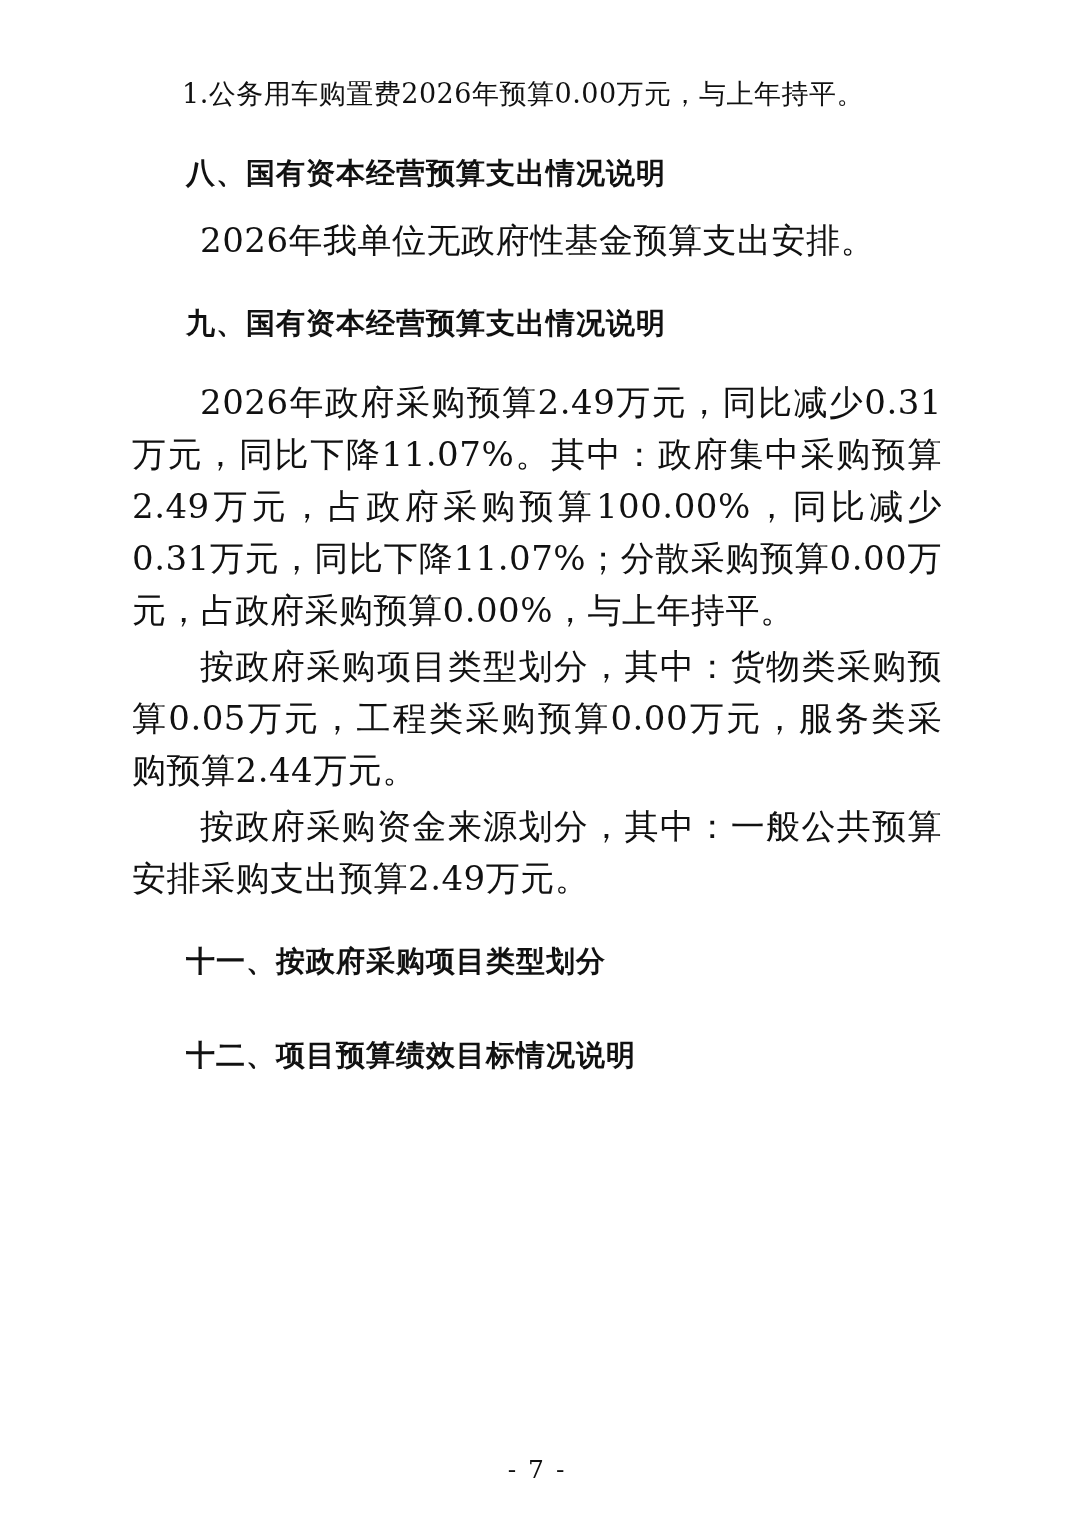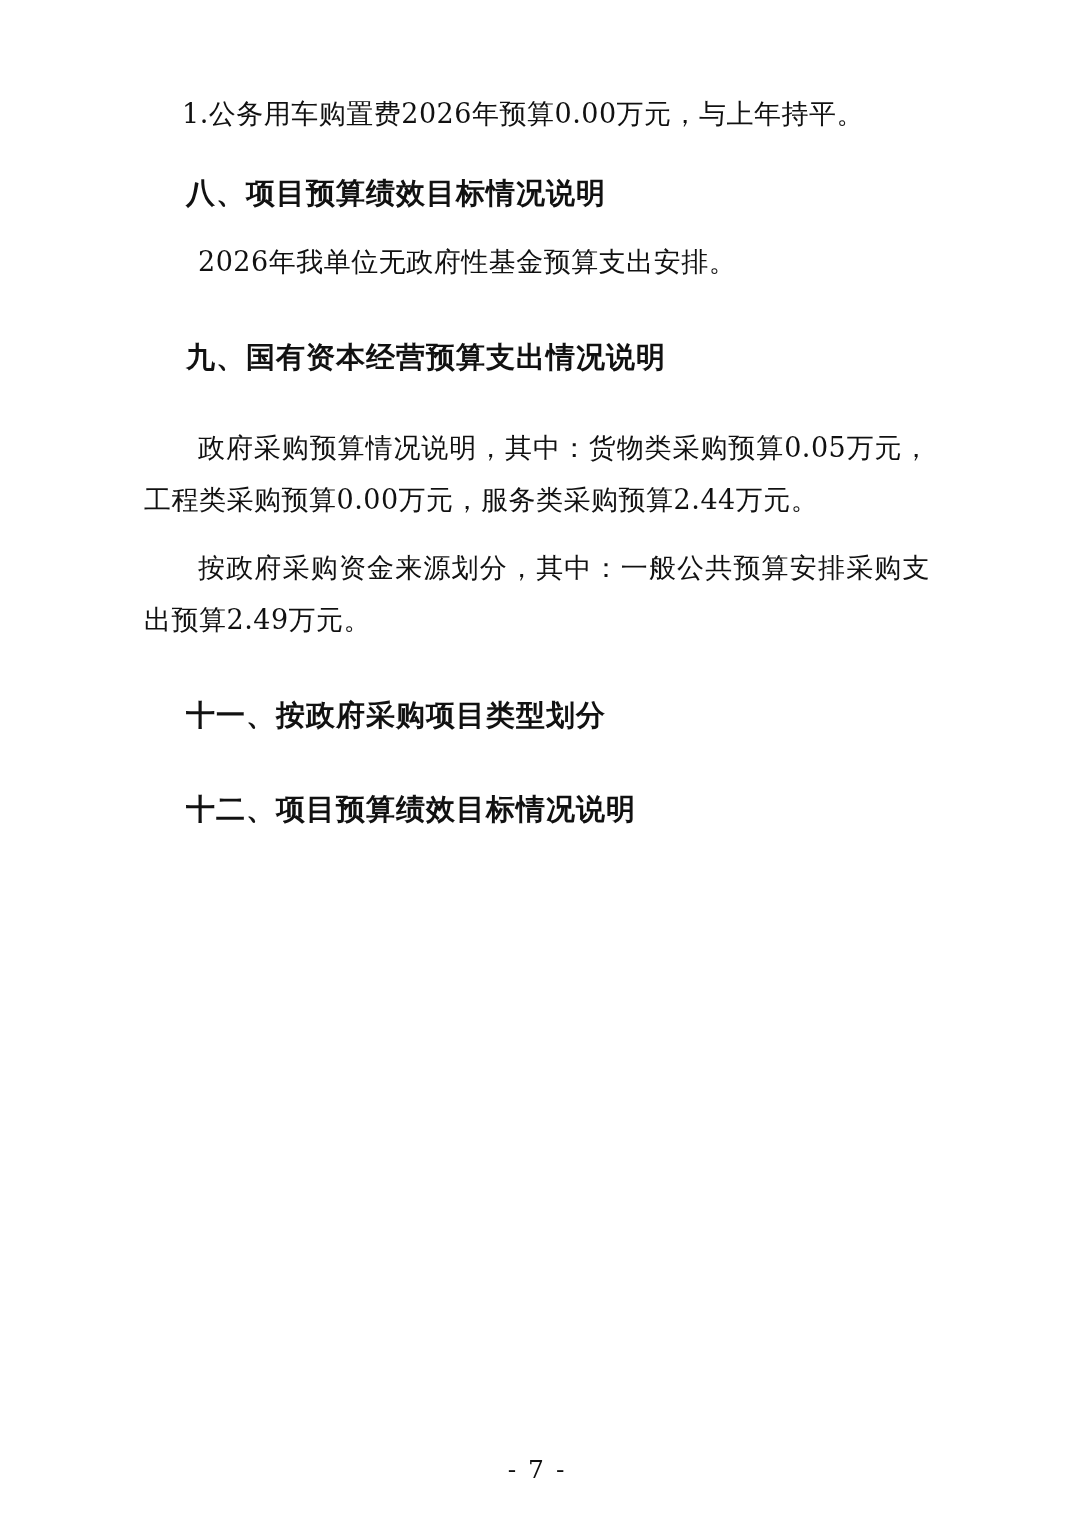--- a/index.html
+++ b/index.html
@@ -14,29 +14,29 @@
     color: #111111;
     position: relative;
     overflow: hidden;
   }
   .page {
     position: absolute;
     left: 0; top: 0;
     width: 1074px;
     height: 1520px;
     box-sizing: border-box;
-    padding: 88px 128px 0 128px;
+    padding: 68px 128px 0 128px;
   }
   .body-text {
-    font-size: 27px;
+    font-size: 34px;
     line-height: 52px;
     text-align: justify;
     text-justify: inter-ideograph;
     text-indent: 2em;
-    margin: 16px;
+    margin: 4px;
     letter-spacing: 0.5px;
   }
   .list-line {
     font-size: 27px;
     line-height: 52px;
     margin: 0;
     text-indent: 2em;
     letter-spacing: 0.5px;
   }
   .heading {
@@ -62,29 +62,30 @@
   }
 </style>
 </head>
 <body>
 
 <div class="page">
 
   <p class="list-line">1.公务用车购置费2026年预算0.00万元，与上年持平。</p>
 
   <div class="gap-sm"></div>
-  <h2 class="heading">八、项目预算绩效目标情况说明</h2>
+  <h2 class="heading">八、国有资本经营预算支出情况说明</h2>
   <p class="body-text">2026年我单位无政府性基金预算支出安排。</p>
 
   <div class="gap-sm"></div>
   <h2 class="heading">九、国有资本经营预算支出情况说明</h2>
 
   <div class="gap-sm"></div>
   <div class="para-block">
-    <p class="body-text">政府采购预算情况说明，其中：货物类采购预算0.05万元，工程类采购预算0.00万元，服务类采购预算2.44万元。</p>
+    <p class="body-text">2026年政府采购预算2.49万元，同比减少0.31万元，同比下降11.07%。其中：政府集中采购预算2.49万元，占政府采购预算100.00%，同比减少0.31万元，同比下降11.07%；分散采购预算0.00万元，占政府采购预算0.00%，与上年持平。</p>
+    <p class="body-text">按政府采购项目类型划分，其中：货物类采购预算0.05万元，工程类采购预算0.00万元，服务类采购预算2.44万元。</p>
     <p class="body-text">按政府采购资金来源划分，其中：一般公共预算安排采购支出预算2.49万元。</p>
   </div>
 
   <div class="gap-sm"></div>
   <h2 class="heading">十一、按政府采购项目类型划分</h2>
 
   <div class="gap-sm"></div>
   <h2 class="heading">十二、项目预算绩效目标情况说明</h2>
 
 </div>

